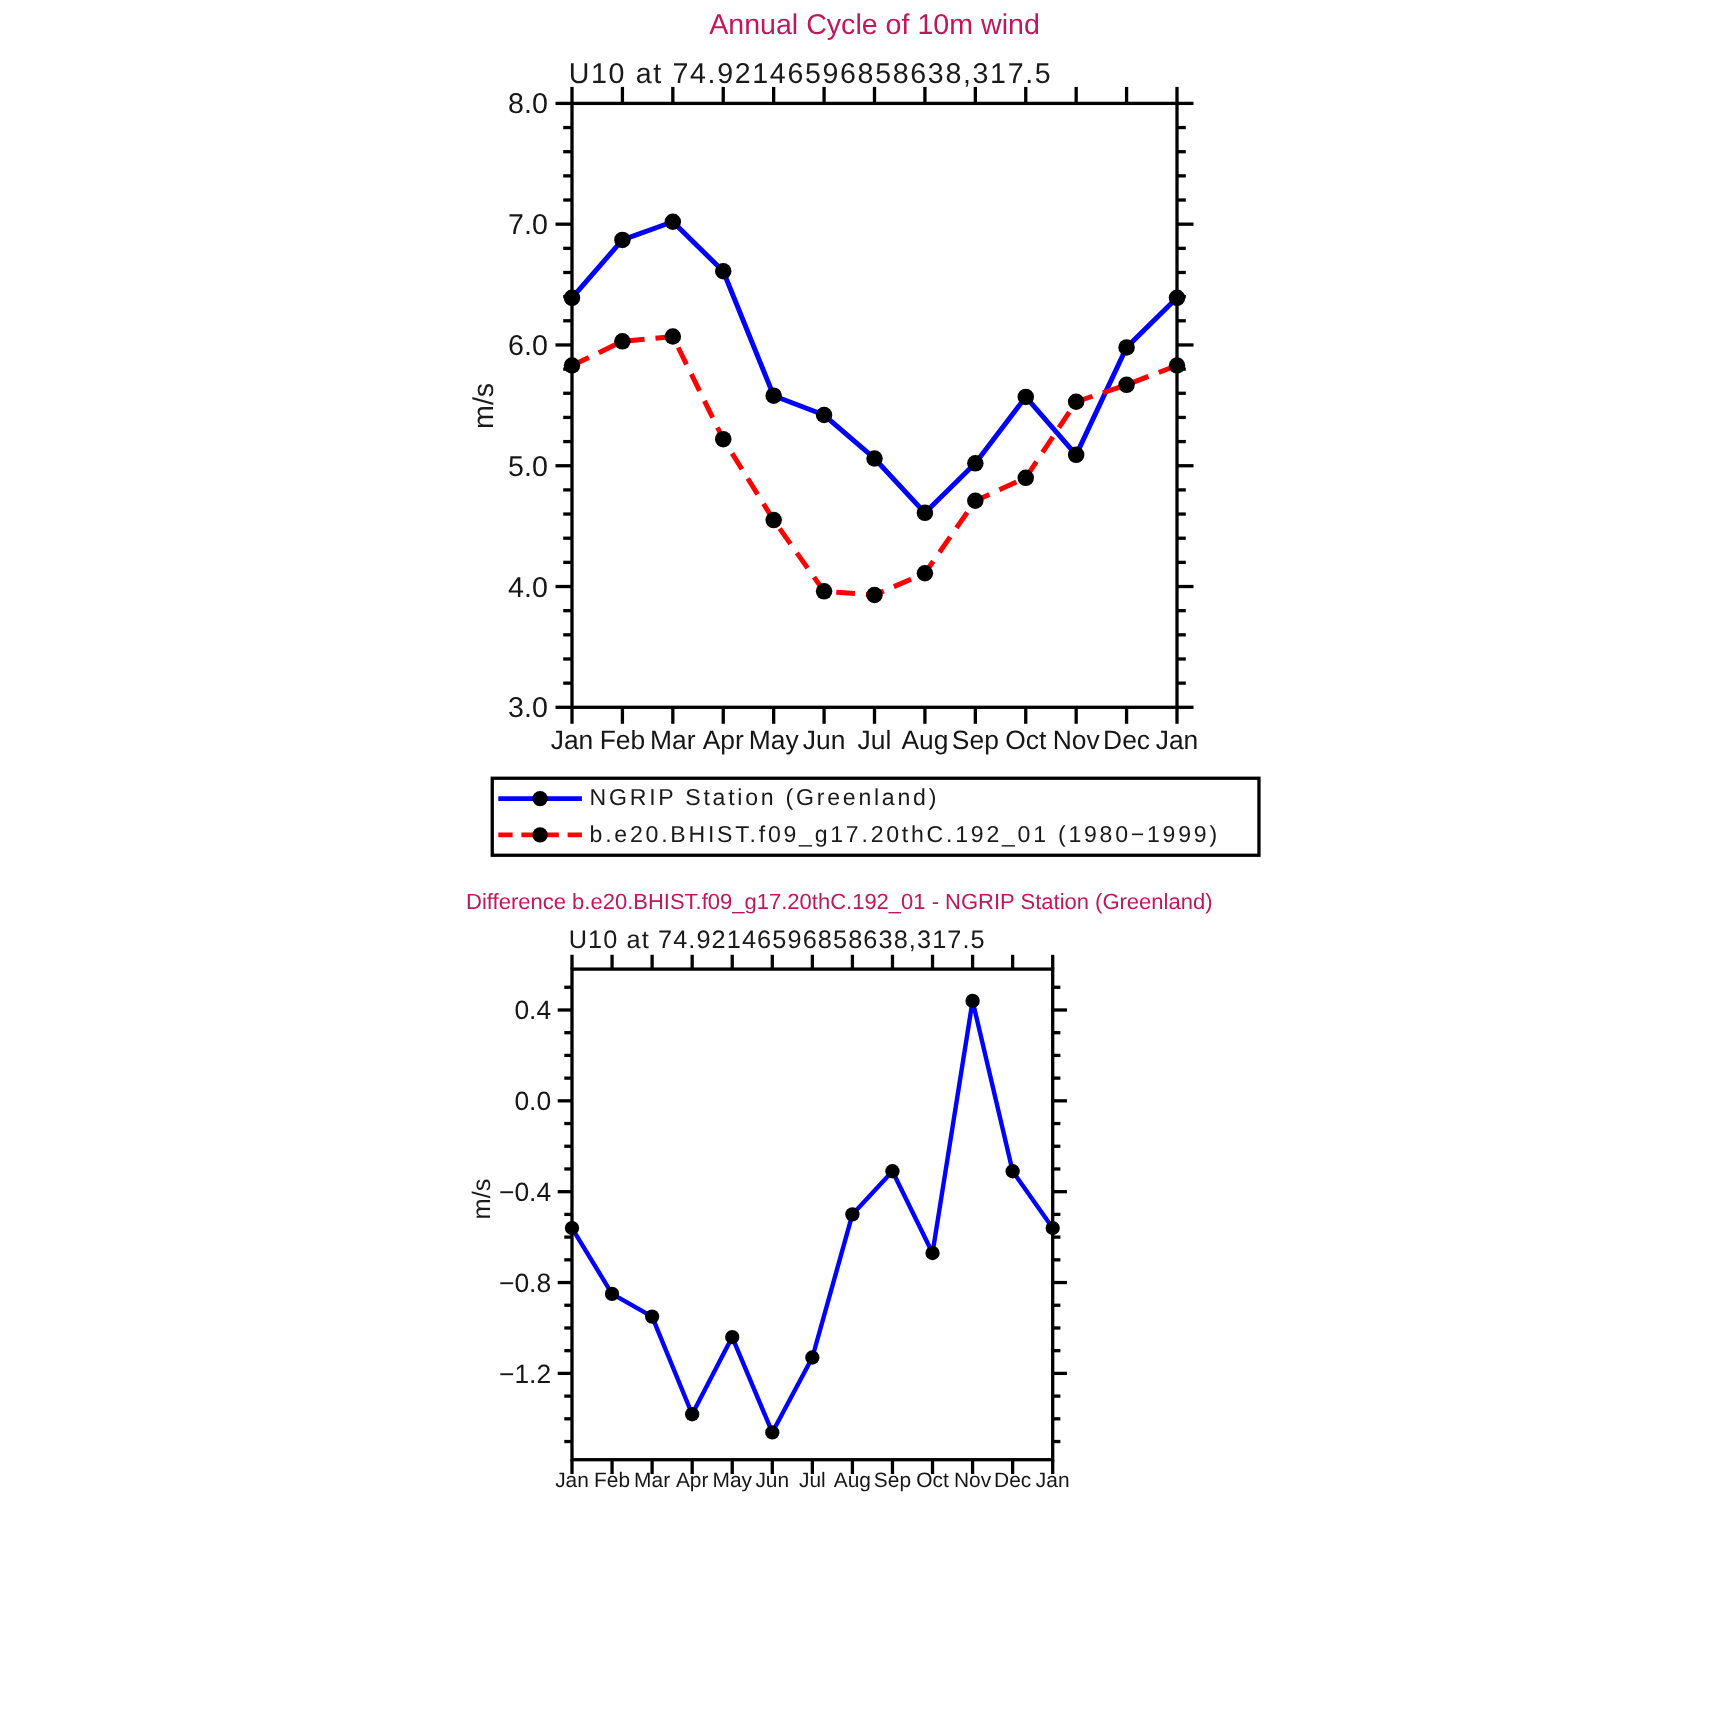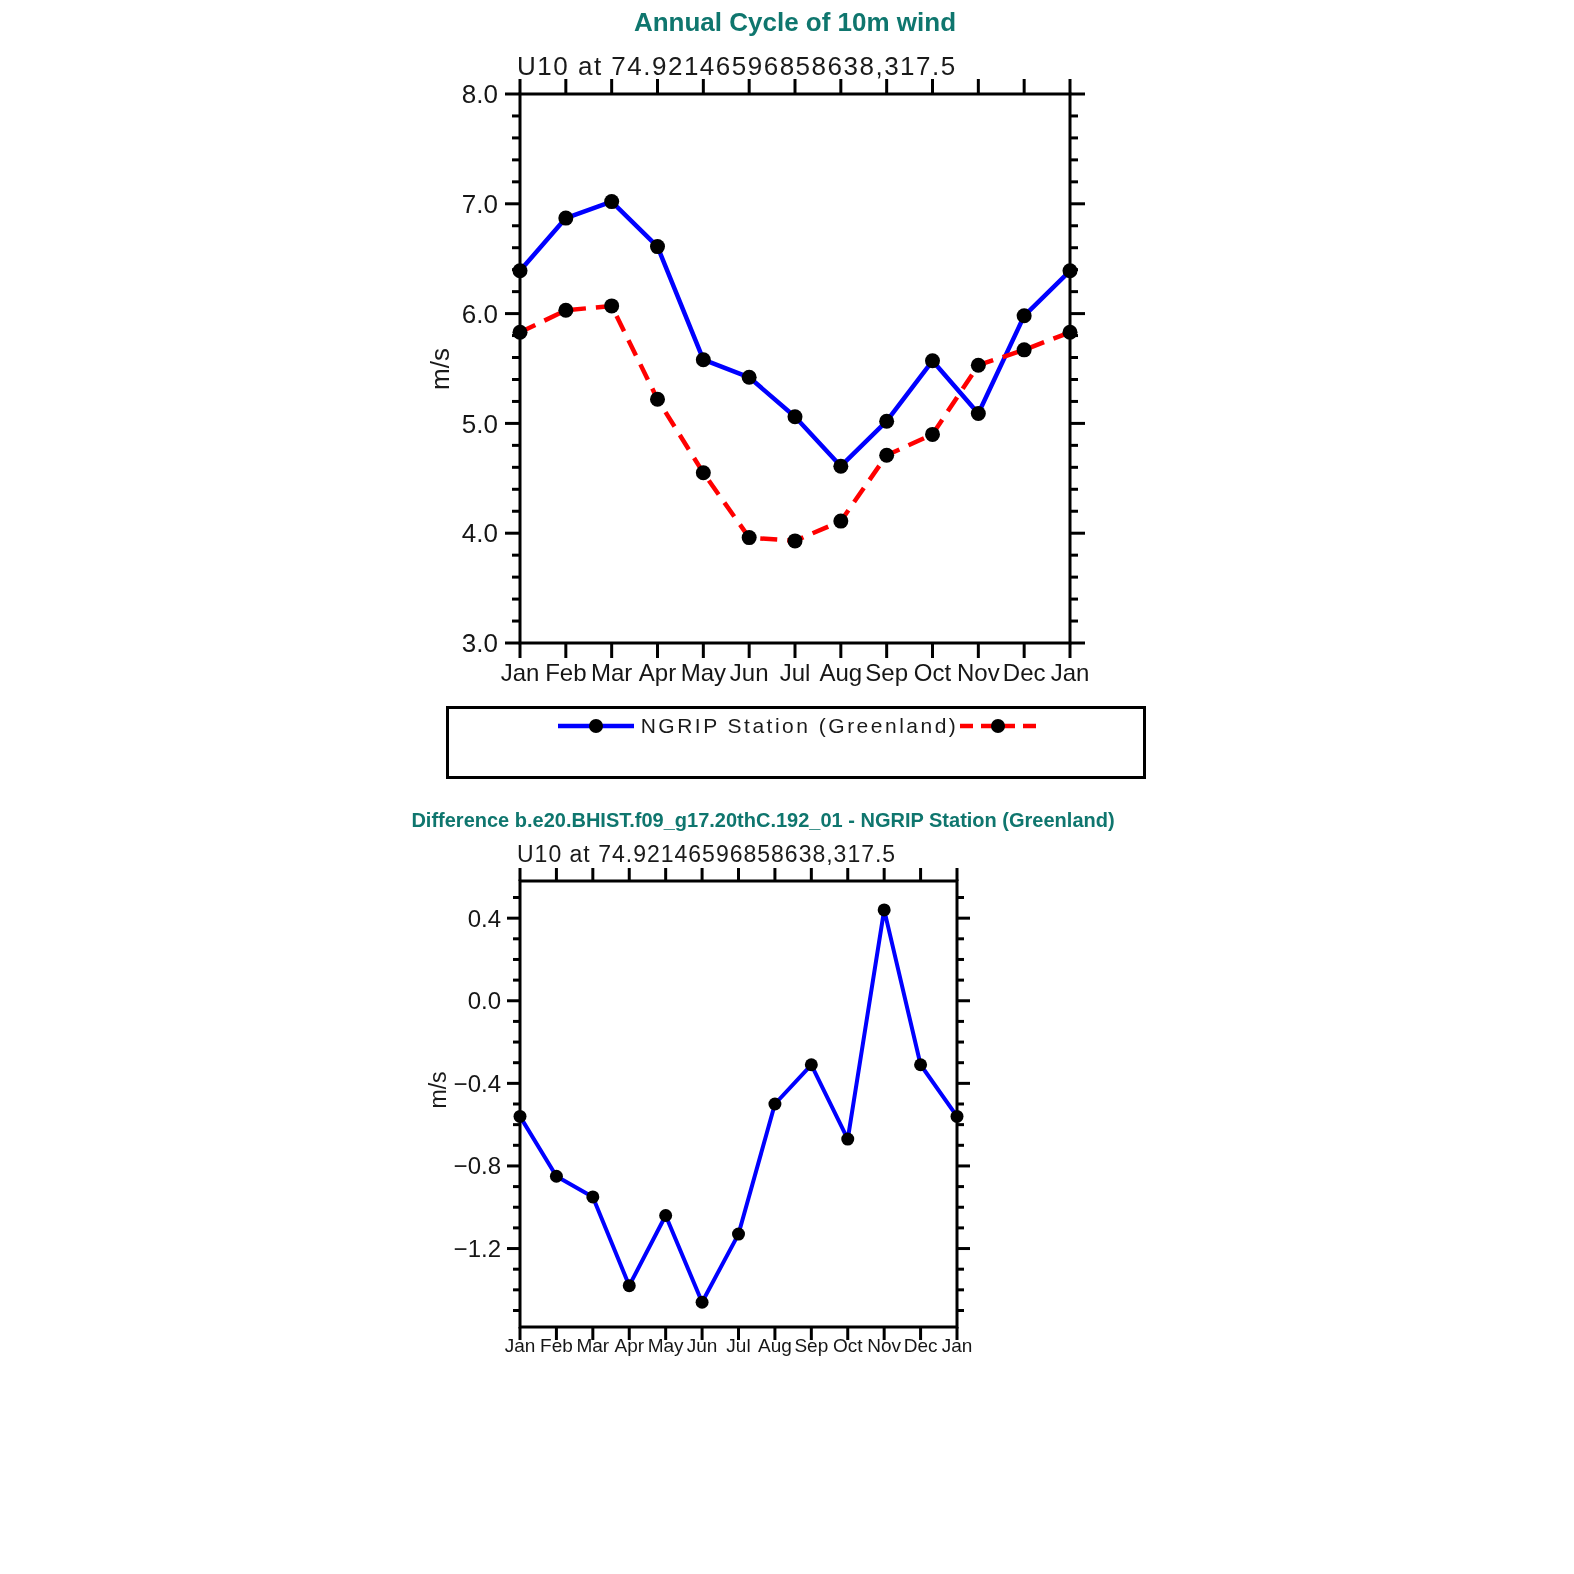--- a/index.html
+++ b/index.html
@@ -1,29 +1,29 @@
 <!DOCTYPE html>
 <html><head>
 <meta charset="utf-8">
 <style>
   html,body{margin:0;padding:0;background:#ffffff;}
   body{width:1574px;height:1574px;font-family:"Liberation Sans",sans-serif;color:#111;}
   #page{position:relative;width:1574px;height:1574px;background:#fff;overflow:hidden;}
   #charts{position:absolute;left:0;top:0;}
   svg text{font-family:"Liberation Sans",sans-serif;fill:#161616;}
-  .title{position:absolute;font-weight:bold;white-space:nowrap;color:#0f766e;}
+  .title{position:absolute;font-weight:normal;white-space:nowrap;color:#be185d;}
   #title1{left:795px;top:7px;transform:translateX(-50%);font-size:26px;}
   #sub1{position:absolute;left:517px;top:51px;font-size:26px;letter-spacing:1.5px;color:#1a1a1a;white-space:nowrap;font-weight:400;}
   #title2{left:737px;top:809px;transform:translateX(-50%);font-size:20px;margin-left:26px;}
   #sub2{position:absolute;left:517px;top:841px;font-size:23px;letter-spacing:1px;color:#1a1a1a;white-space:nowrap;font-weight:400;}
   .yaxis-label{position:absolute;transform:translate(-50%,-50%) rotate(-90deg);color:#1a1a1a;white-space:nowrap;}
   #ylab1{left:440px;top:369px;font-size:26px;}
   #ylab2{left:438px;top:1090px;font-size:23px;}
   #legend{position:absolute;left:446px;top:706px;width:700px;height:73px;border:3px solid #000;
-          box-sizing:border-box;display:flex;flex-direction:row;justify-content:center;padding-left:2px;background:#fff;}
+          box-sizing:border-box;display:flex;flex-direction:column;justify-content:center;padding-left:2px;background:#fff;}
   .lrow{display:flex;align-items:center;height:33px;}
   .lsample{flex:0 0 auto;}
   .ltext{font-size:21px;letter-spacing:2.5px;white-space:nowrap;margin-left:5px;color:#1a1a1a;}
 </style>
 </head>
 <body>
 
 <div id="page">
 
   <svg id="charts" width="1574" height="1574">
@@ -270,20 +270,21 @@
           <line x1="2" y1="11" x2="78" y2="11" stroke="#0000ff" stroke-width="4.5"></line>
           <circle cx="40" cy="11" r="7" fill="#000000"></circle>
         </svg>
       <span class="ltext">NGRIP Station (Greenland)</span>
     </div>
     <div class="lrow">
       <svg class="lsample" width="80" height="22">
           <line x1="2" y1="11" x2="78" y2="11" stroke="#ff0000" stroke-width="4.5" stroke-dasharray="13 8"></line>
           <circle cx="40" cy="11" r="7" fill="#000000"></circle>
         </svg>
+      <span class="ltext">b.e20.BHIST.f09_g17.20thC.192_01 (1980−1999)</span>
     </div>
   </div>
 
   <div id="title2" class="title">Difference b.e20.BHIST.f09_g17.20thC.192_01 - NGRIP Station (Greenland)</div>
   <div id="sub2">U10 at 74.92146596858638,317.5</div>
   <div id="ylab2" class="yaxis-label">m/s</div>
 
 </div>
 
 </body></html>

